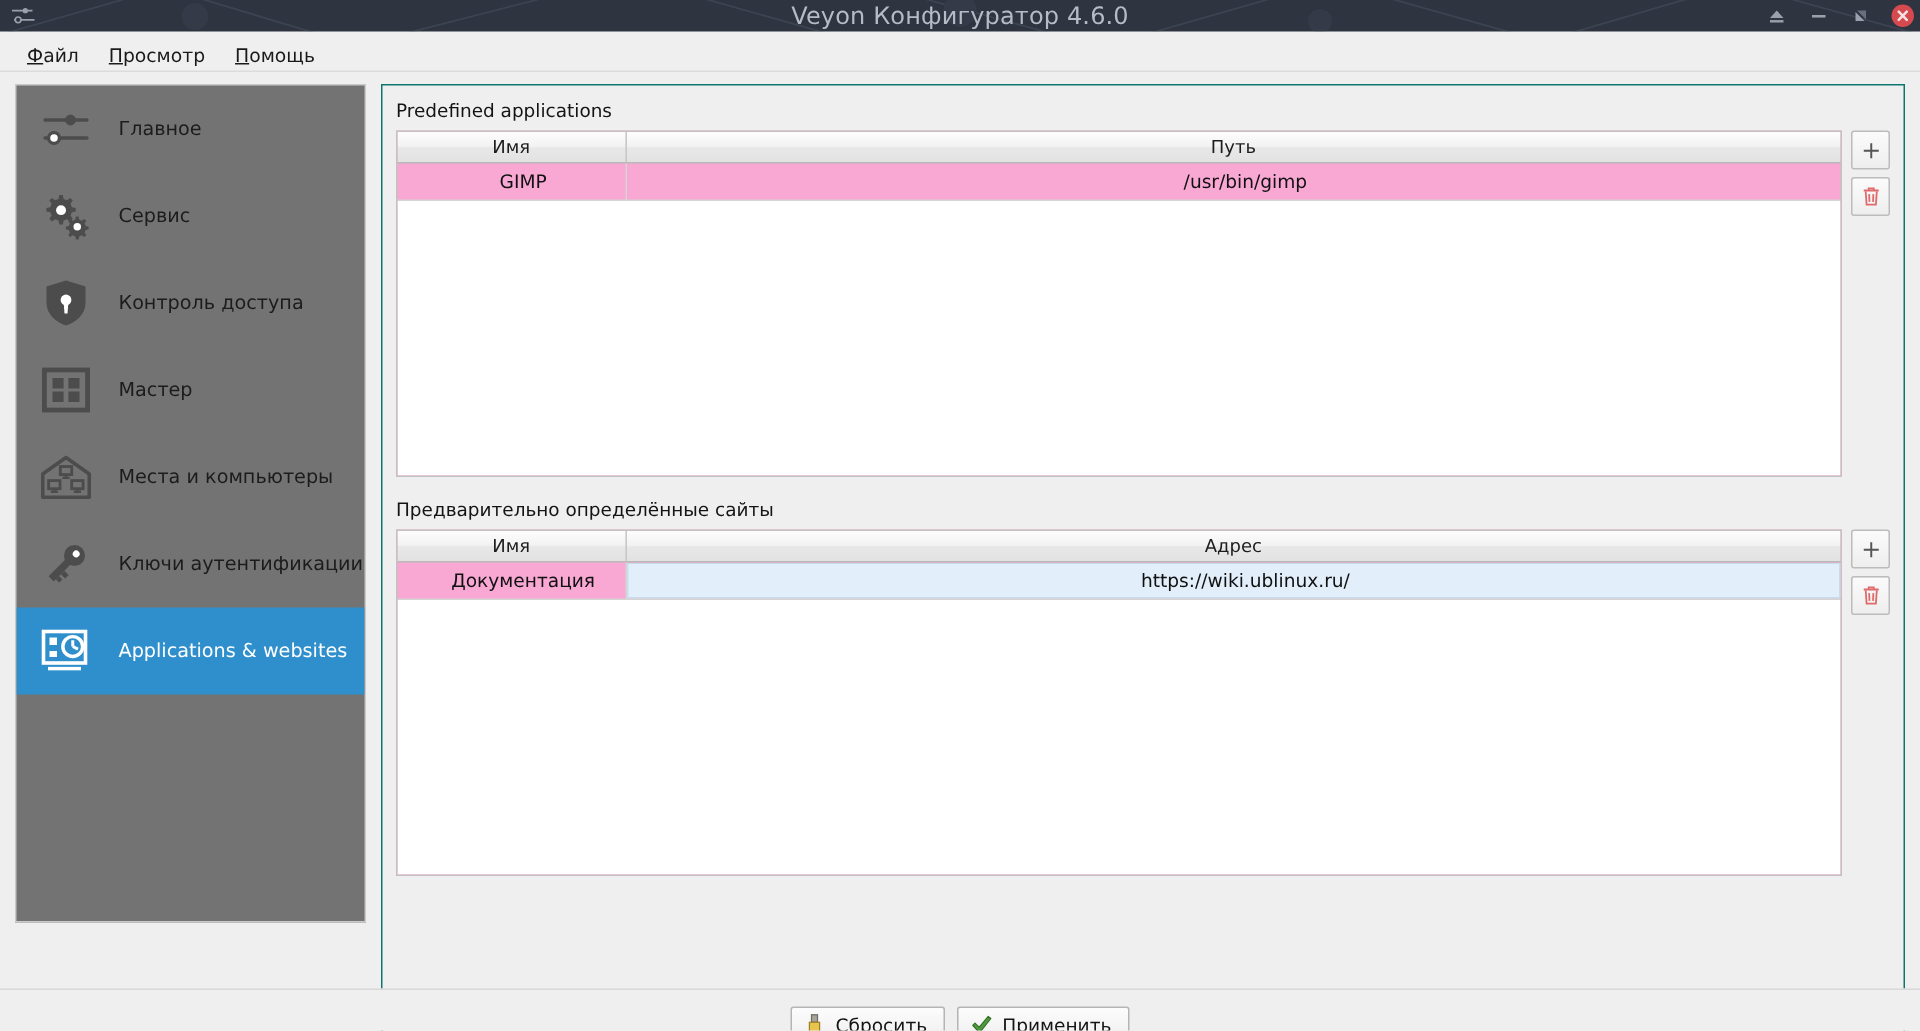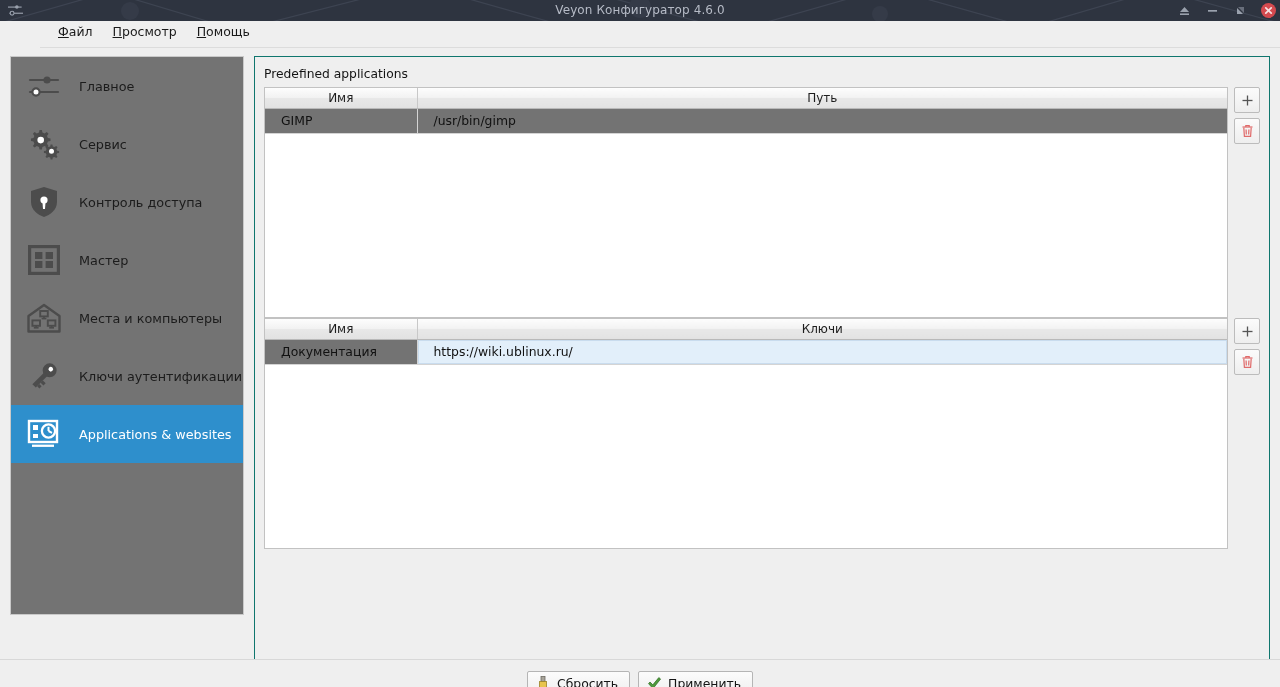--- a/index.html
+++ b/index.html
@@ -24,21 +24,21 @@
   #title-icon {
     position: relative; z-index: 2;
     width: 22px; height: 21px;
     margin-left: 4px;
     display: flex; align-items: center; justify-content: center;
   }
   #title-text {
     position: absolute; z-index: 2;
     left: 0; right: 0; top: 0;
     line-height: 21px; text-align: center;
-    color: #b6bbc6; font-size: 12px;
+    color: #b6bbc6; font-size: 16px;
     letter-spacing: .1px;
   }
   #wincontrols {
     position: absolute; z-index: 3; right: 4px; top: 0;
     height: 21px; display: flex; align-items: center; gap: 13px;
   }
   #wincontrols .wbtn {
     width: 15px; height: 15px;
     display: flex; align-items: center; justify-content: center;
     cursor: default;
@@ -47,24 +47,23 @@
   .close-btn {
     width: 15px; height: 15px; border-radius: 50%;
     background: #d44a4f;
     display: flex; align-items: center; justify-content: center;
   }
 
   
   #menubar {
     height: 27px;
     background: #efefef;
-    display: flex; align-items: flex-start;
+    display: flex; align-items: flex-end;
     padding-left: 8px;
     border-bottom: 1px solid #dcdcdc;
-    margin-left: 40px;
   }
   .menu-item {
     font-size: 12.5px; color: #1a1a1a;
     padding: 3px 10px;
     cursor: default; white-space: nowrap;
   }
   .menu-item .mn { text-decoration: underline; }
 
   
   #content {
@@ -116,40 +115,40 @@
   .group-label {
     font-size: 12.3px; color: #141414;
     margin-bottom: 6px;
   }
   .table-block {
     display: flex; align-items: flex-start; gap: 6px;
   }
   .table-frame {
     flex: 1;
     border: 1px solid #c2c2c2;
-    background: #737373;
+    background: #f9a8d4;
     overflow: hidden;
   }
   .qtable { width: 100%; border-collapse: collapse; table-layout: fixed; }
   .qtable th {
     height: 20px;
     background: linear-gradient(to bottom,#fdfdfd 0%, #f2f2f2 48%, #e8e8e8 52%, #e2e2e2 100%);
     border-right: 1px solid #c8c8c8;
     border-bottom: 1px solid #b9b9b9;
     font-size: 12px; font-weight: normal; color: #1d1d1d;
     text-align: center;
   }
   .qtable th:last-child { border-right: none; margin-left: 28px; }
   .qtable td {
     height: 25px;
     font-size: 12.4px; color: #111;
     padding-left: 16px;
     border-right: 1px solid #d4d4d4;
     border-bottom: 1px solid #d4d4d4;
-    white-space: nowrap; overflow: hidden;
+    white-space: nowrap; overflow: hidden; text-align: center;
   }
   .qtable td:last-child { border-right: none; }
   tr.row-editing td.cell-edit {
     background: #e2effa;
     box-shadow: inset 0 0 0 1px #c9dcee;
   }
   .table-filler { background:#ffffff; }
 
   .side-buttons { display: flex; flex-direction: column; gap: 5px; }
   .sq-btn {
@@ -397,27 +396,28 @@
               <path d="M4.8 3 L4.8 1.6 L8.2 1.6 L8.2 3"></path>
               <path d="M2.8 3.6 L3.4 12.4 L9.6 12.4 L10.2 3.6"></path>
               <line x1="5.1" y1="5.4" x2="5.3" y2="10.6"></line>
               <line x1="7.9" y1="5.4" x2="7.7" y2="10.6"></line>
             </g>
           </svg>
         </div>
       </div>
     </div>
 
+    <div class="group-label" style="margin-top:15px">Предварительно определённые сайты</div>
     <div class="table-block">
       <div class="table-frame" style="height:231px; display:flex; flex-direction:column;">
         <table class="qtable">
           <thead>
             <tr>
               <th style="width:152px">Имя</th>
-              <th>Ключи</th>
+              <th>Адрес</th>
             </tr>
           </thead>
           <tbody>
             <tr class="row-editing">
               <td style="width:152px">Документация</td>
               <td class="cell-edit">https://wiki.ublinux.ru/</td>
             </tr>
           </tbody>
         </table>
         <div class="table-filler" style="flex:1"></div>

